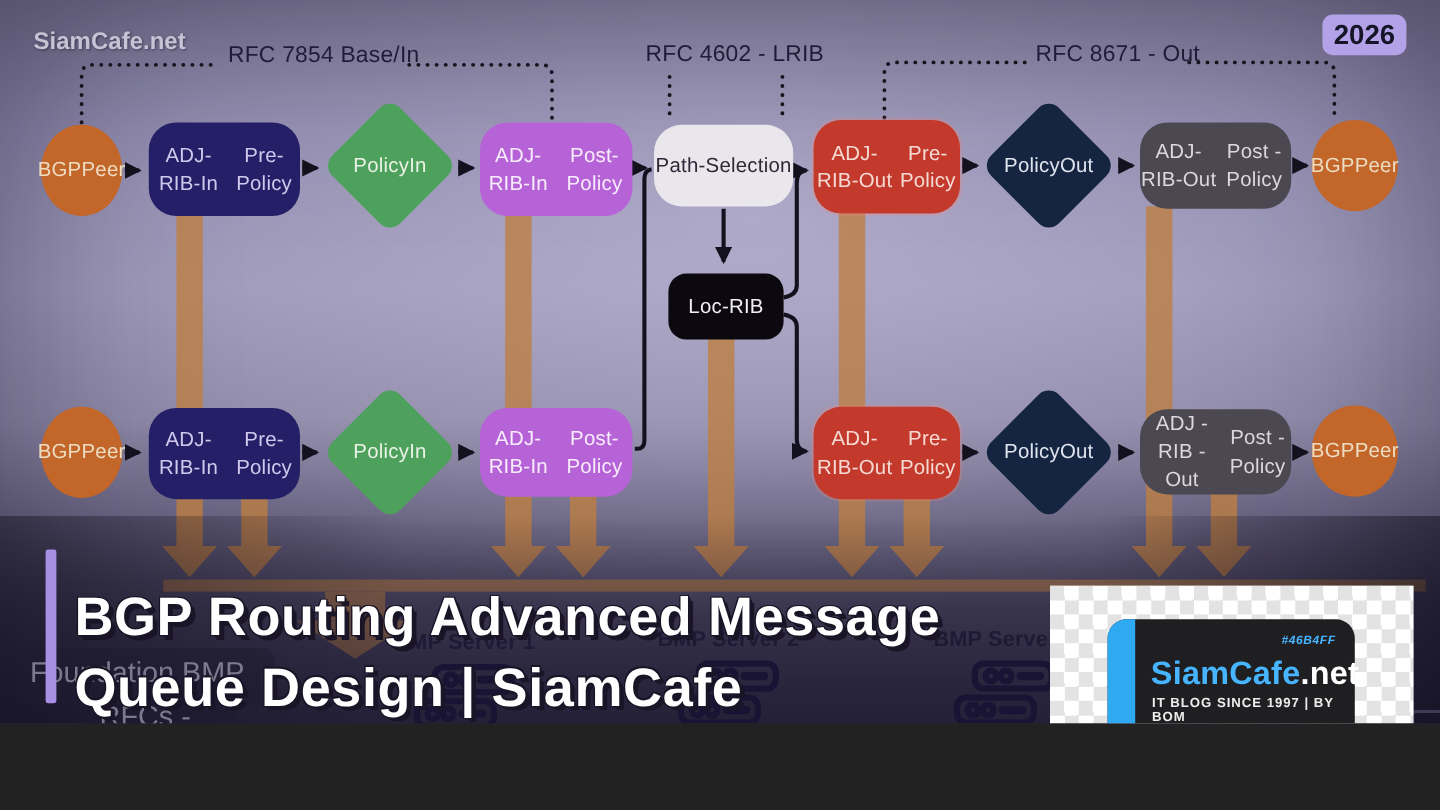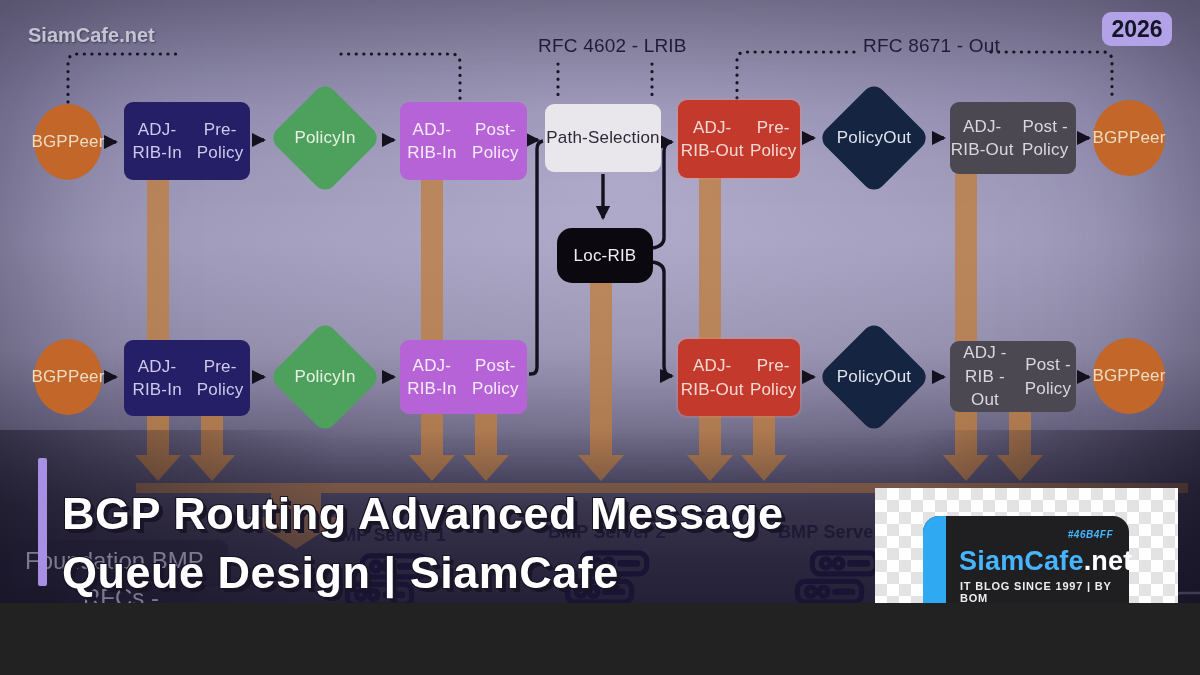--- a/index.html
+++ b/index.html
@@ -7,21 +7,21 @@
          font-family:"Liberation Sans",sans-serif;
          background:
            radial-gradient(ellipse 900px 480px at 52% 30%, rgba(196,191,220,.55), rgba(196,191,220,0) 70%),
            linear-gradient(180deg,#7b7694 0%,#8f8aad 18%,#9b96b6 40%,#8d88a6 58%,#67627f 72%,#4d4862 84%,#3c3752 100%);
          box-shadow:inset 0 0 170px rgba(28,23,48,.5);}
   .stage *{box-sizing:border-box;}
 
   
   .node{position:absolute;display:flex;flex-direction:row;align-items:center;justify-content:center;
         font-size:17px;line-height:1.38;letter-spacing:.2px;color:var(--t);z-index:3;text-align:center;}
-  .rect{border-radius:9px;background:var(--c);}
+  .rect{border-radius:23px;background:var(--c);}
   .ellipse{border-radius:50%;background:var(--c);}
   .diamond{background:transparent;}
   .dsq{position:absolute;inset:2px;transform:rotate(45deg);border-radius:12px;background:var(--c);}
   .diamond .l{position:relative;z-index:1;}
   .c-orange{--c:#C2662A;--t:#EDDCC2;}
   .c-navy{--c:#251F68;--t:#CFC9EC;}
   .c-green{--c:#4EA15C;--t:#EAF2E6;}
   .c-purple{--c:#B763D8;--t:#F7ECFB;}
   .c-white{--c:#E9E7EB;--t:#2E2838;}
   .c-red{--c:#C33A2C;--t:#F5DAD4;box-shadow:0 0 0 2px rgba(255,130,120,.22);}
@@ -151,20 +151,21 @@
     <g stroke="rgba(150,145,185,0.3)" stroke-width="2.5" fill="none">
       <path d="M200,190 V120 Q200,108 212,108 H230"></path>
       <path d="M160,190 V150 Q160,140 172,140 H230"></path>
       <path d="M120,190 V172 H156"></path>
       <rect x="118" y="150" width="34" height="22" rx="4"></rect>
     </g>
   </svg>
 
   <div class="watermark">SiamCafe.net</div>
   <div class="year-badge">2026</div>
+  <div class="rfc-label" style="left:190px;top:36px;">RFC 7854 Base/In</div>
   <div class="rfc-label" style="left:538px;top:35px;">RFC 4602 - LRIB</div>
   <div class="rfc-label" style="left:863px;top:35px;">RFC 8671 - Out</div>
 
   <div class="node ellipse c-orange" style="left:34px;top:104px;width:68px;height:76px">
     <span>BGP</span>
     <span>Peer</span>
   </div>
   <div class="node rect c-navy" style="left:124px;top:102px;width:126px;height:78px">
     <span>ADJ-RIB-In</span>
     <span>Pre-Policy</span>

